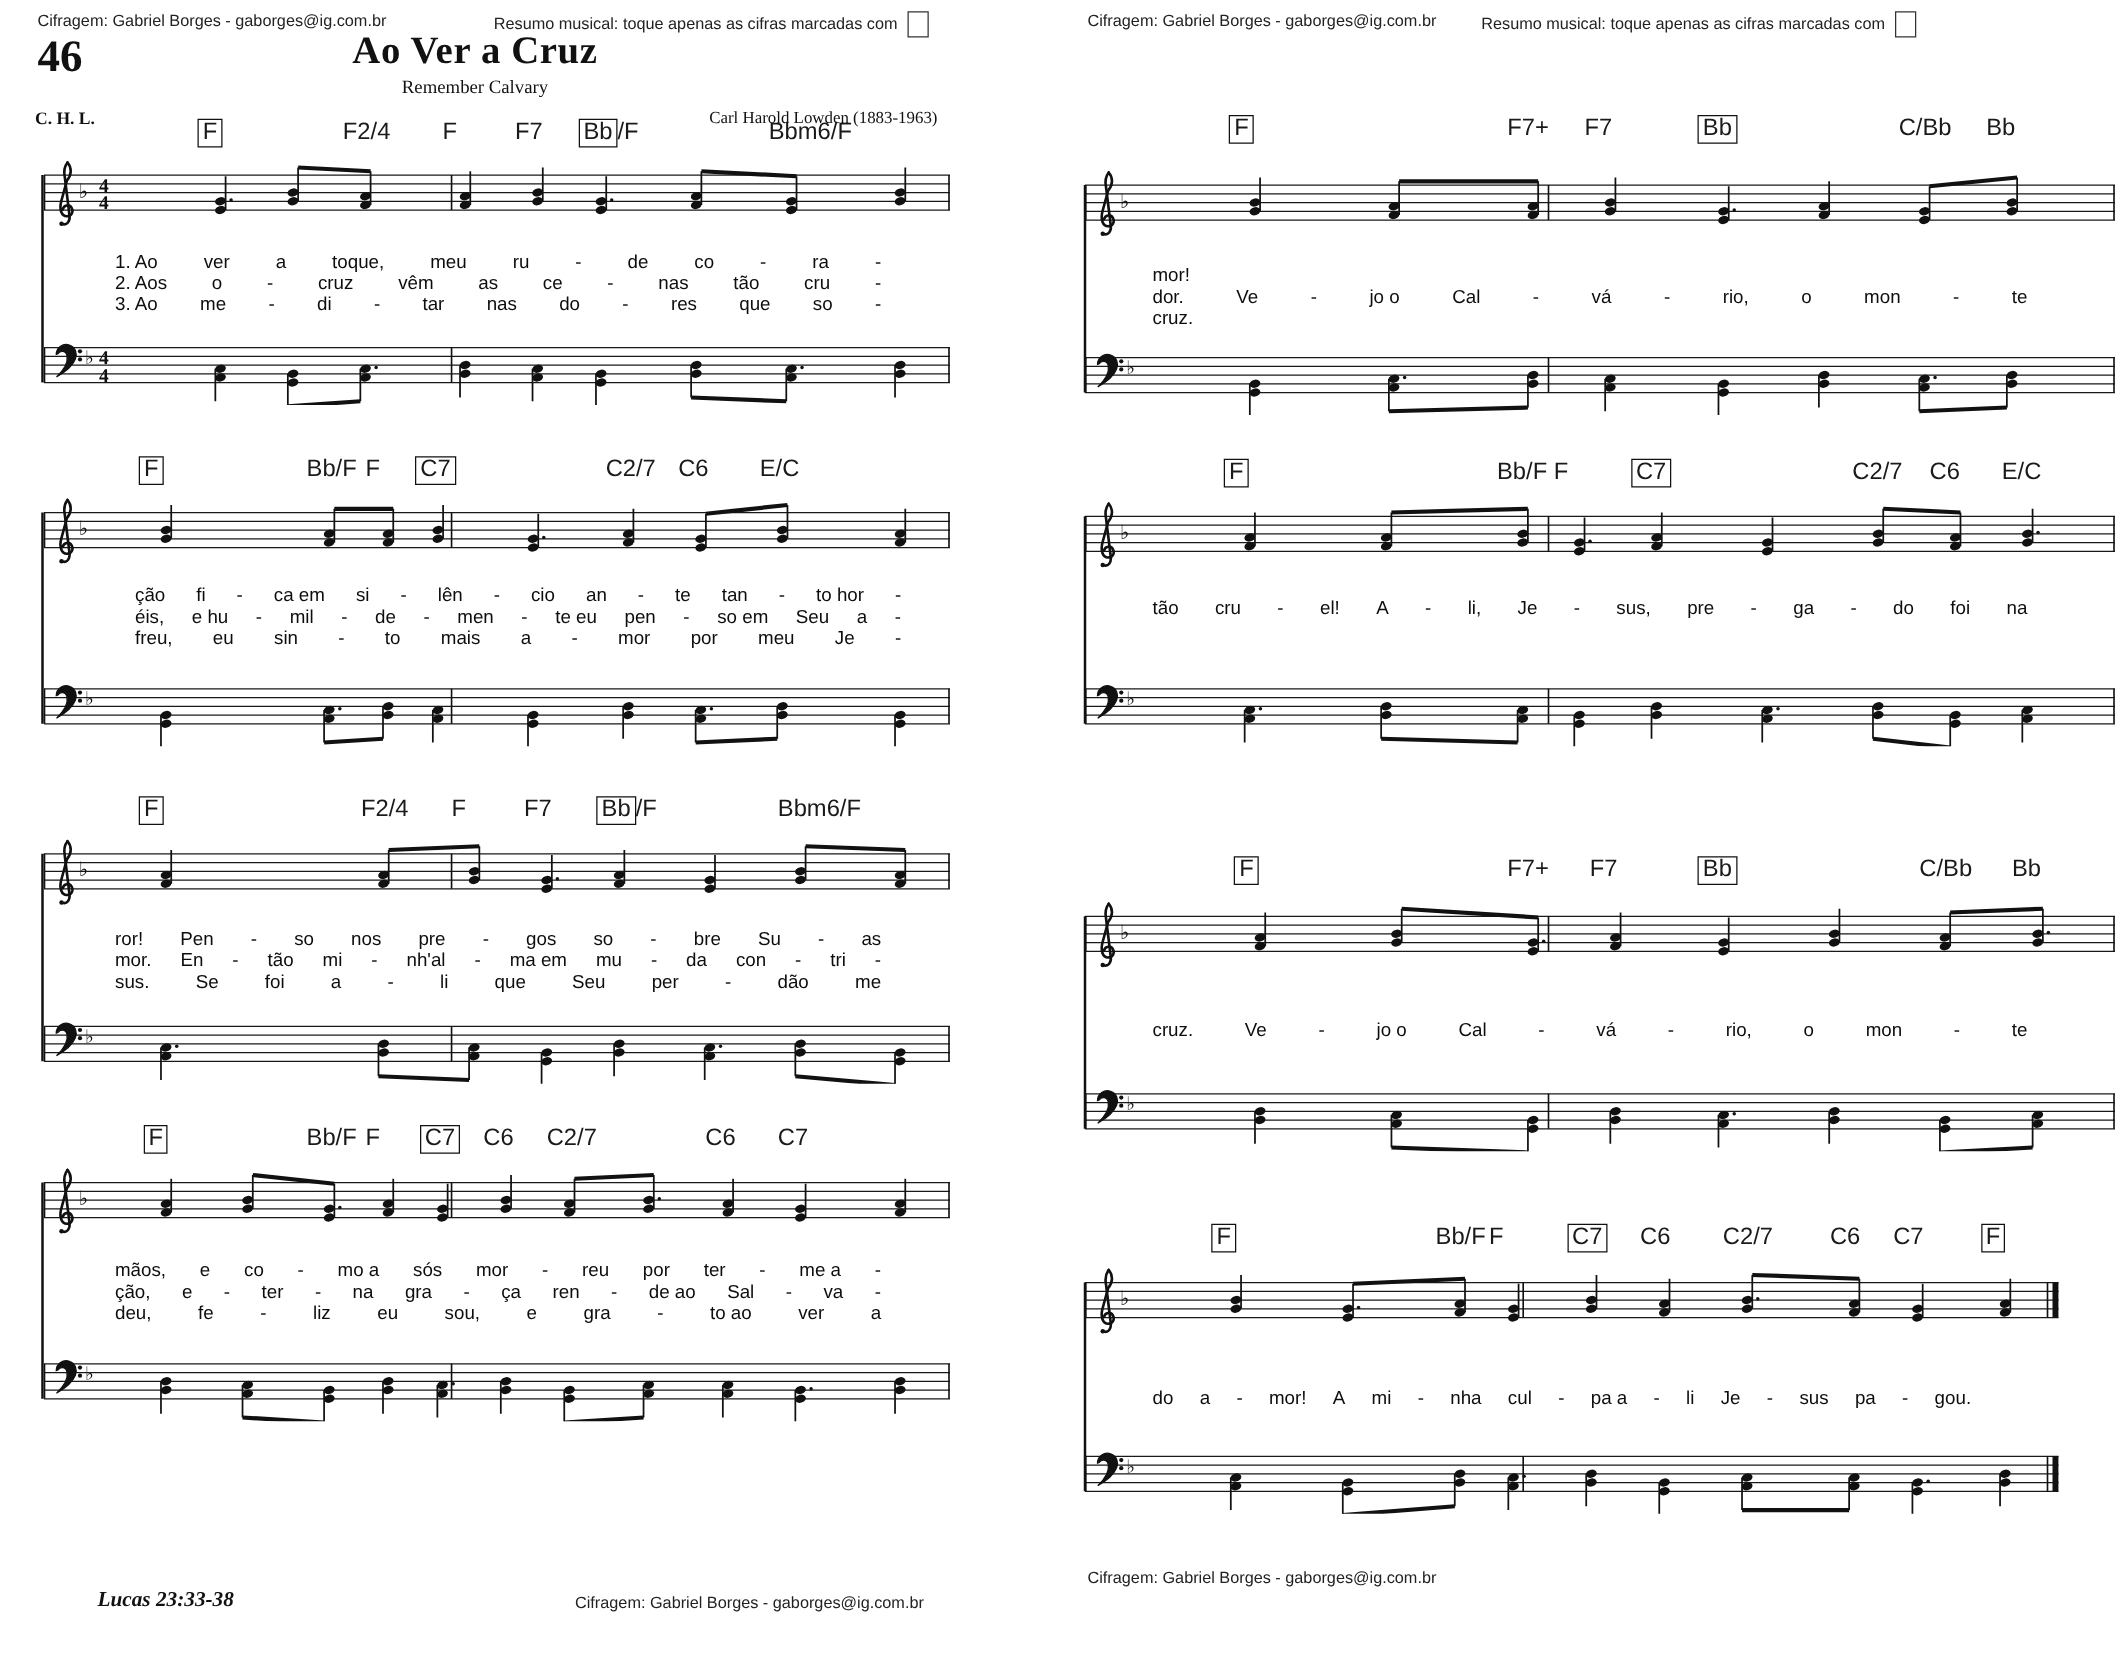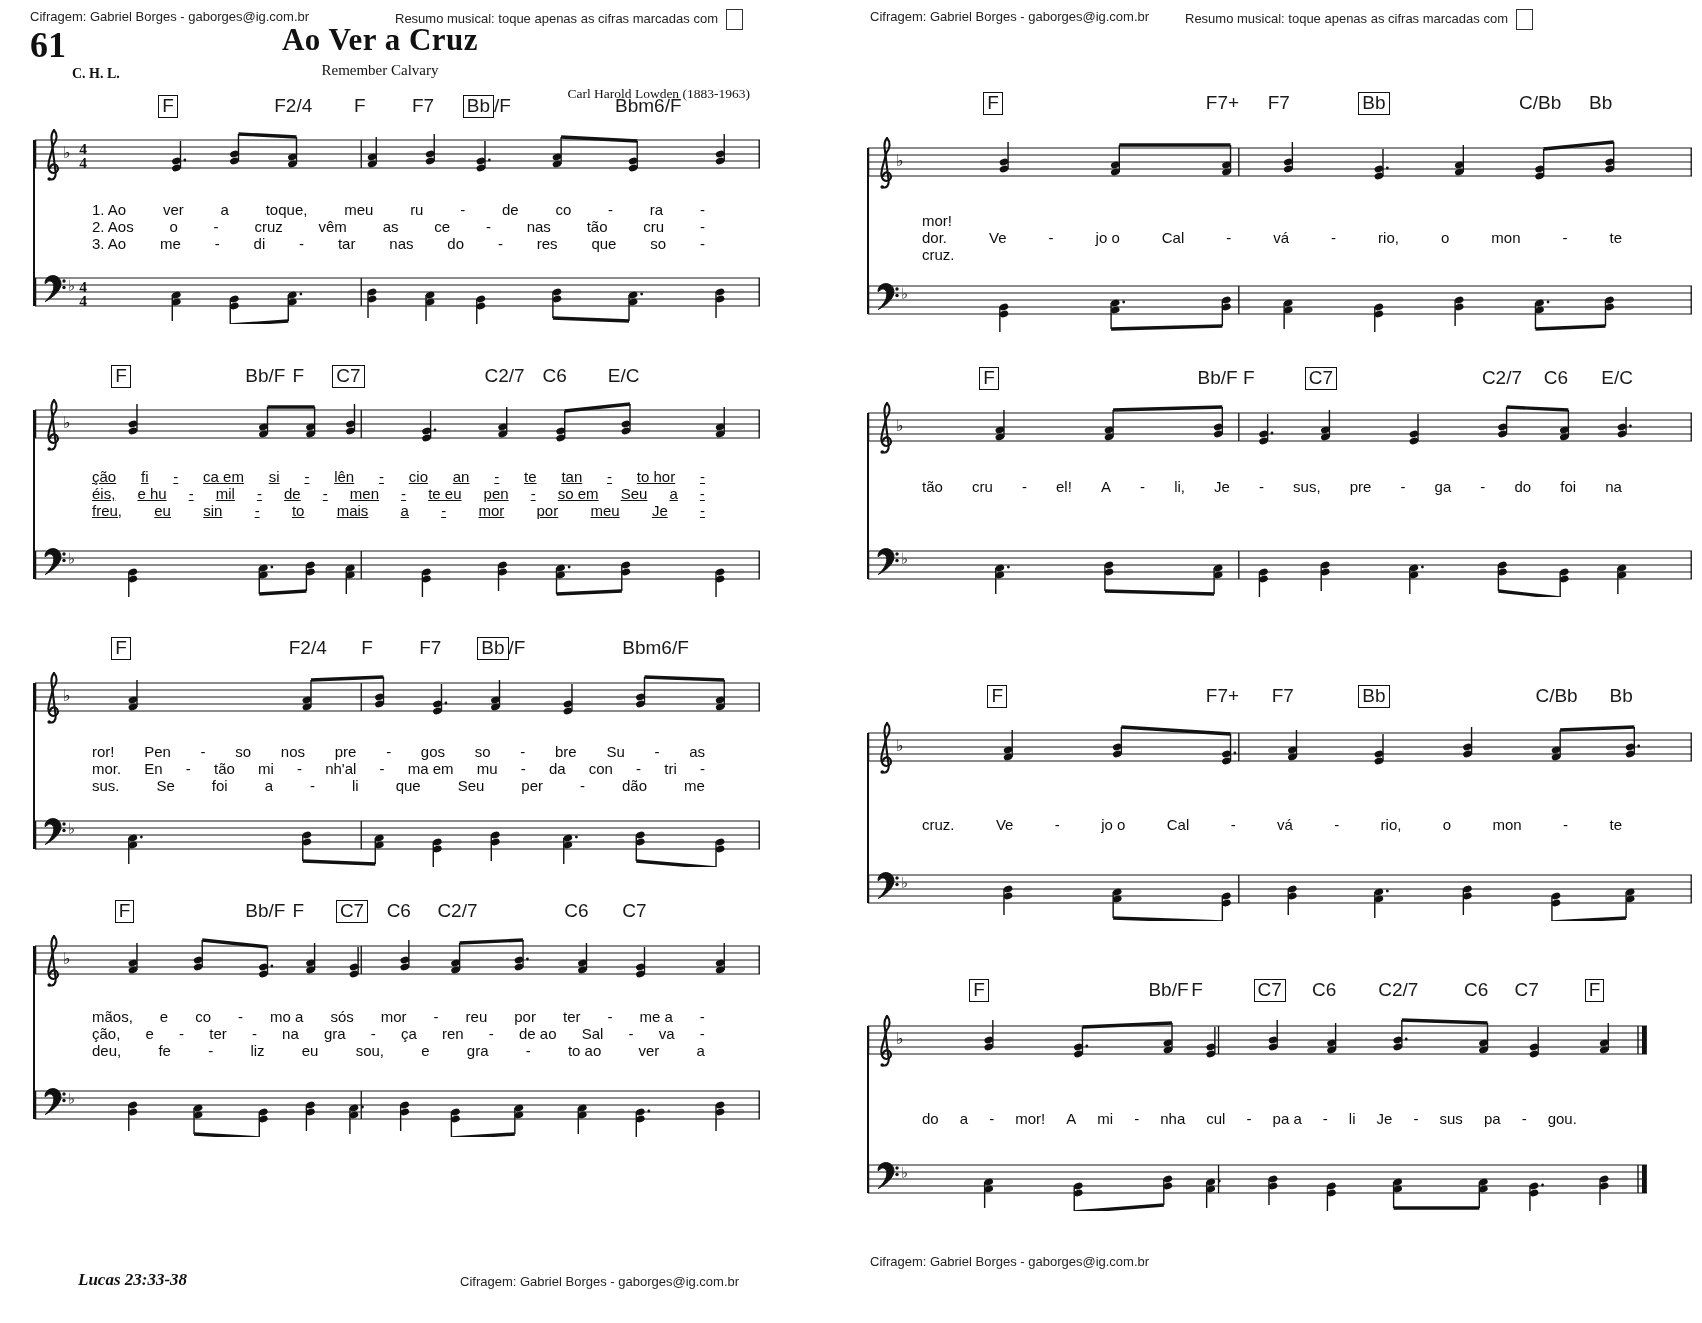--- a/index.html
+++ b/index.html
@@ -12,21 +12,21 @@
   .hdr-credit{position:absolute;top:3px;}
   .hdr-instr{position:absolute;top:3px;white-space:nowrap;}
   .marker-box{display:inline-block;width:15px;height:19px;border:1.6px solid #333;
               margin-left:8px;vertical-align:middle;background:#fff;}
   .title-block{position:absolute;left:0;top:22px;width:100%;}
   .hymn-number{position:absolute;left:30px;top:2px;font:bold 36px "Liberation Serif",serif;}
   .hymn-title{position:absolute;left:0;top:0;width:760px;text-align:center;
               font:bold 31px "Liberation Serif",serif;letter-spacing:.5px;}
   .hymn-subtitle{position:absolute;left:0;top:40px;width:760px;text-align:center;
               font:15px "Liberation Serif",serif;}
-  .author-initials{position:absolute;left:28px;top:44px;font:bold 14px "Liberation Serif",serif;margin-left:44px;}
+  .author-initials{position:absolute;left:28px;top:66px;font:bold 14px "Liberation Serif",serif;}
   .composer{position:absolute;right:80px;top:64px;font:13.5px "Liberation Serif",serif;}
   .system{position:absolute;left:0;right:0;}
   .chord-row{position:absolute;height:26px;}
   .chord{position:absolute;top:0;font-size:19px;white-space:nowrap;color:#1a1a1a;}
   .chord .boxed{border:1.6px solid #111;padding:0 3px 1px 3px;display:inline-block;line-height:1.05;}
   .staff-svg{position:absolute;}
   .lyrics{position:absolute;}
   .lyric-row{display:flex;justify-content:space-between;align-items:baseline;
              font-size:15px;line-height:17px;color:#0d0d0d;white-space:nowrap;}
   .sysline{position:absolute;width:2.2px;background:#111;}
@@ -40,21 +40,21 @@
 <div id="stage">
 
   <div class="page page-left">
     <div class="pg-header">
       <span class="hdr-credit" style="left:30px">Cifragem: Gabriel Borges - gaborges@ig.com.br</span>
       <span class="hdr-instr" style="left:395px">
         <span>Resumo musical: toque apenas as cifras marcadas com</span><span class="marker-box"></span>
       </span>
     </div>
     <div class="title-block">
-      <div class="hymn-number">61</div>
+      <div class="hymn-number">46</div>
       <div class="hymn-title">Ao Ver a Cruz</div>
       <div class="hymn-subtitle">Remember Calvary</div>
       <div class="author-initials">C. H. L.</div>
       <div class="composer">Carl Harold Lowden (1883-1963)</div>
     </div>
     <div class="systems">
         <div class="system" style="top: 95px; height: 233px;">
           <div class="chord-row" style="left: 35px; width: 725px; top: 0px;">
             <span class="chord" style="left: 17%;"><span class="boxed">F</span></span>
             <span class="chord" style="left: 33%;"><span>F2/4</span></span>
@@ -315,21 +315,21 @@
               <ellipse cx="590.875" cy="32" rx="4.4" ry="3.2" fill="#111" transform="rotate(-16 590.875 32)"></ellipse>
               <ellipse cx="590.875" cy="39" rx="4.4" ry="3.2" fill="#111" transform="rotate(-16 590.875 39)"></ellipse>
               <line x1="594.975" y1="39" x2="594.975" y2="12" stroke="#111" stroke-width="1.4"></line>
             </g>
             <g>
               <ellipse cx="685.125" cy="35" rx="4.4" ry="3.2" fill="#111" transform="rotate(-16 685.125 35)"></ellipse>
               <ellipse cx="685.125" cy="42" rx="4.4" ry="3.2" fill="#111" transform="rotate(-16 685.125 42)"></ellipse>
               <line x1="689.225" y1="42" x2="689.225" y2="15" stroke="#111" stroke-width="1.4"></line>
             </g>
           </svg>
-          <div class="lyrics" style="left: 92px; width: 613px; top: 103px; text-decoration: underline;">
+          <div class="lyrics" style="left: 108px; width: 613px; top: 103px;">
             <div class="lyric-row">
               <span>ção</span>
               <span>fi</span>
               <span>-</span>
               <span>ca em</span>
               <span>si</span>
               <span>-</span>
               <span>lên</span>
               <span>-</span>
               <span>cio</span>

